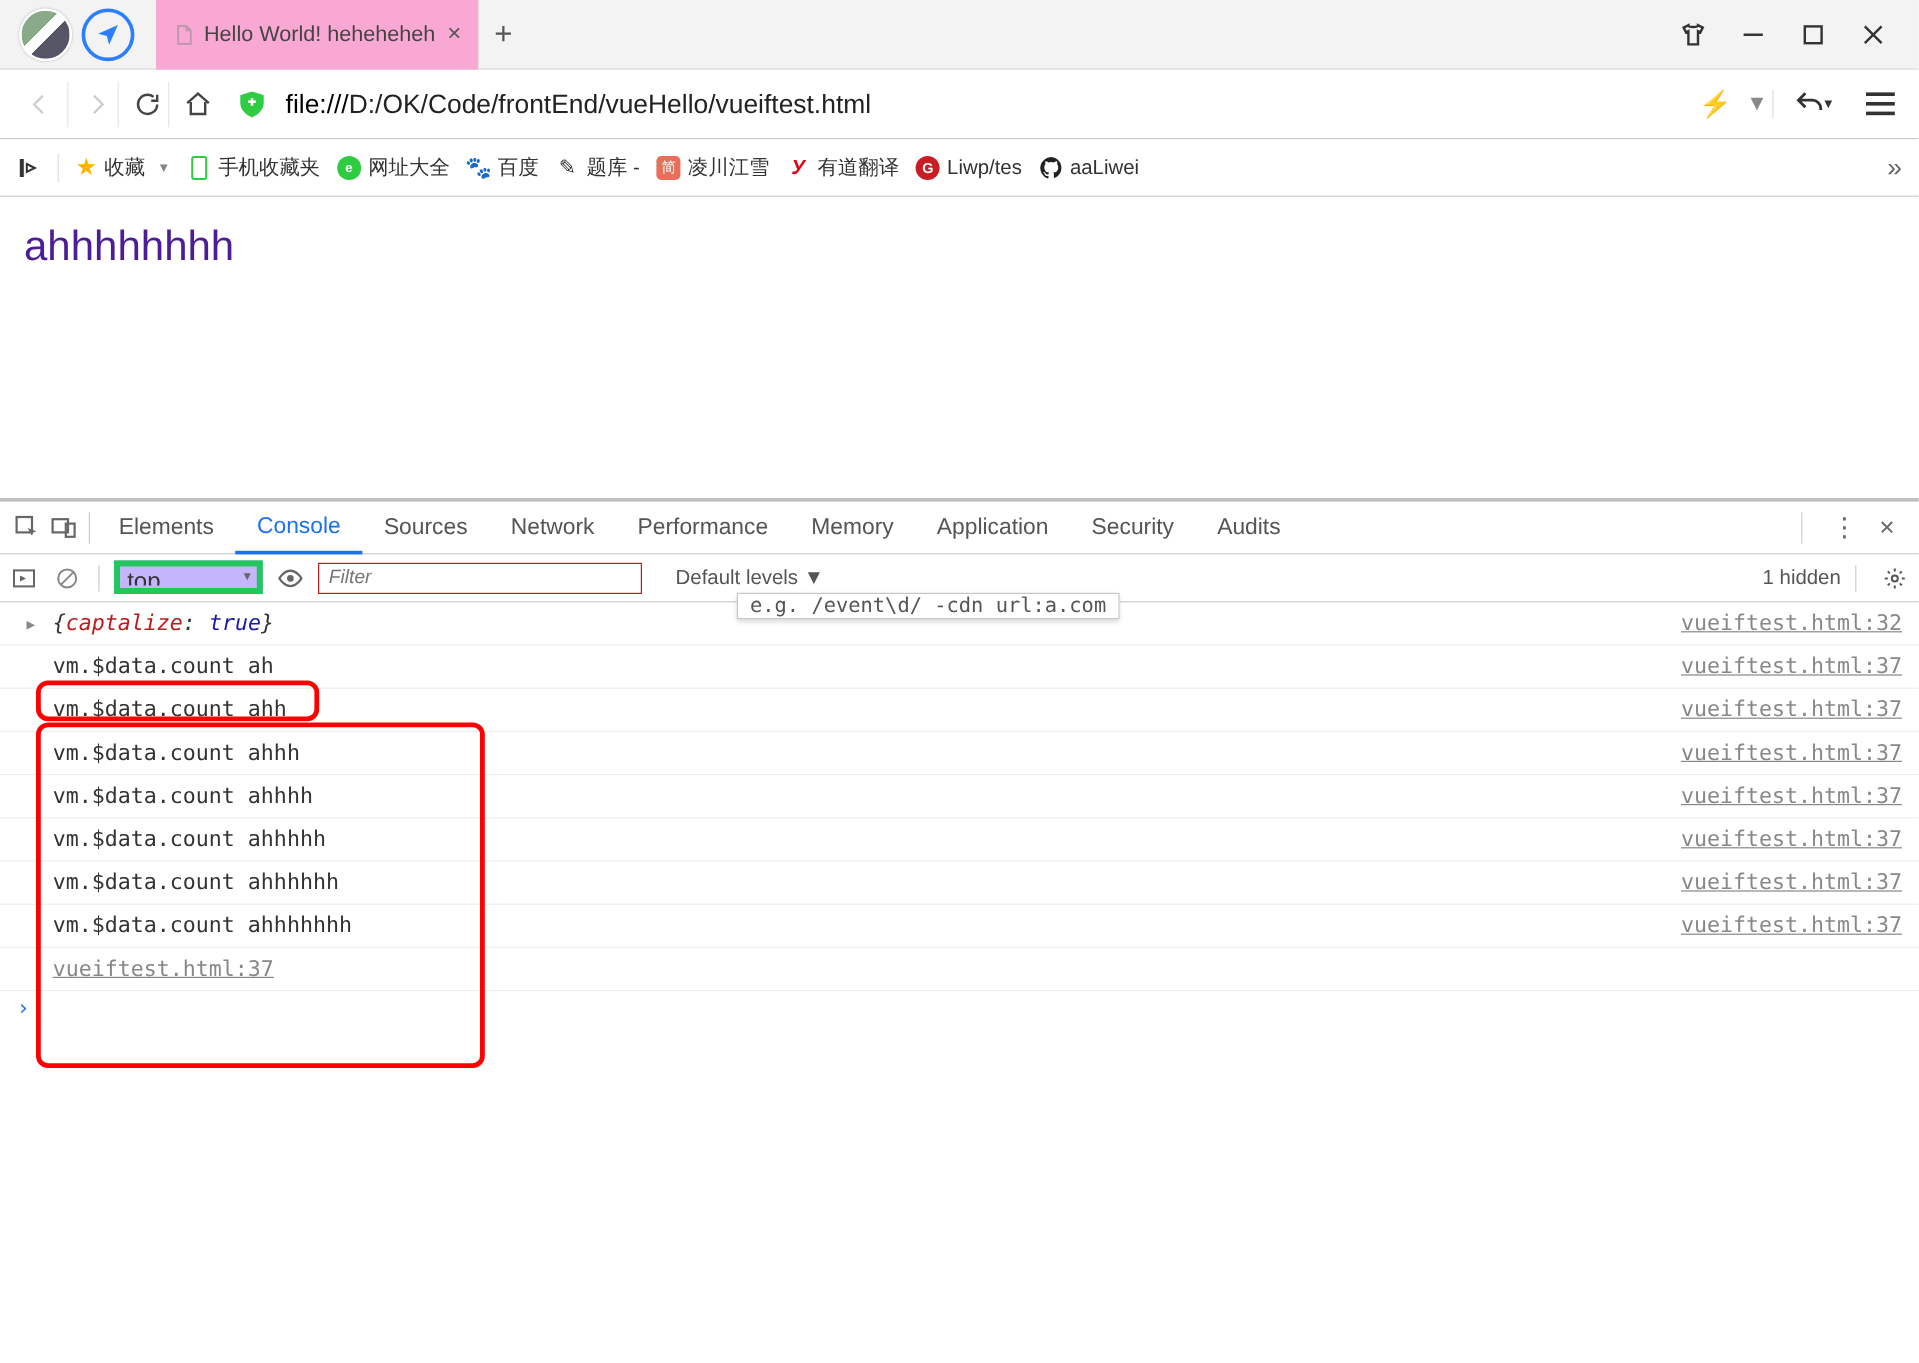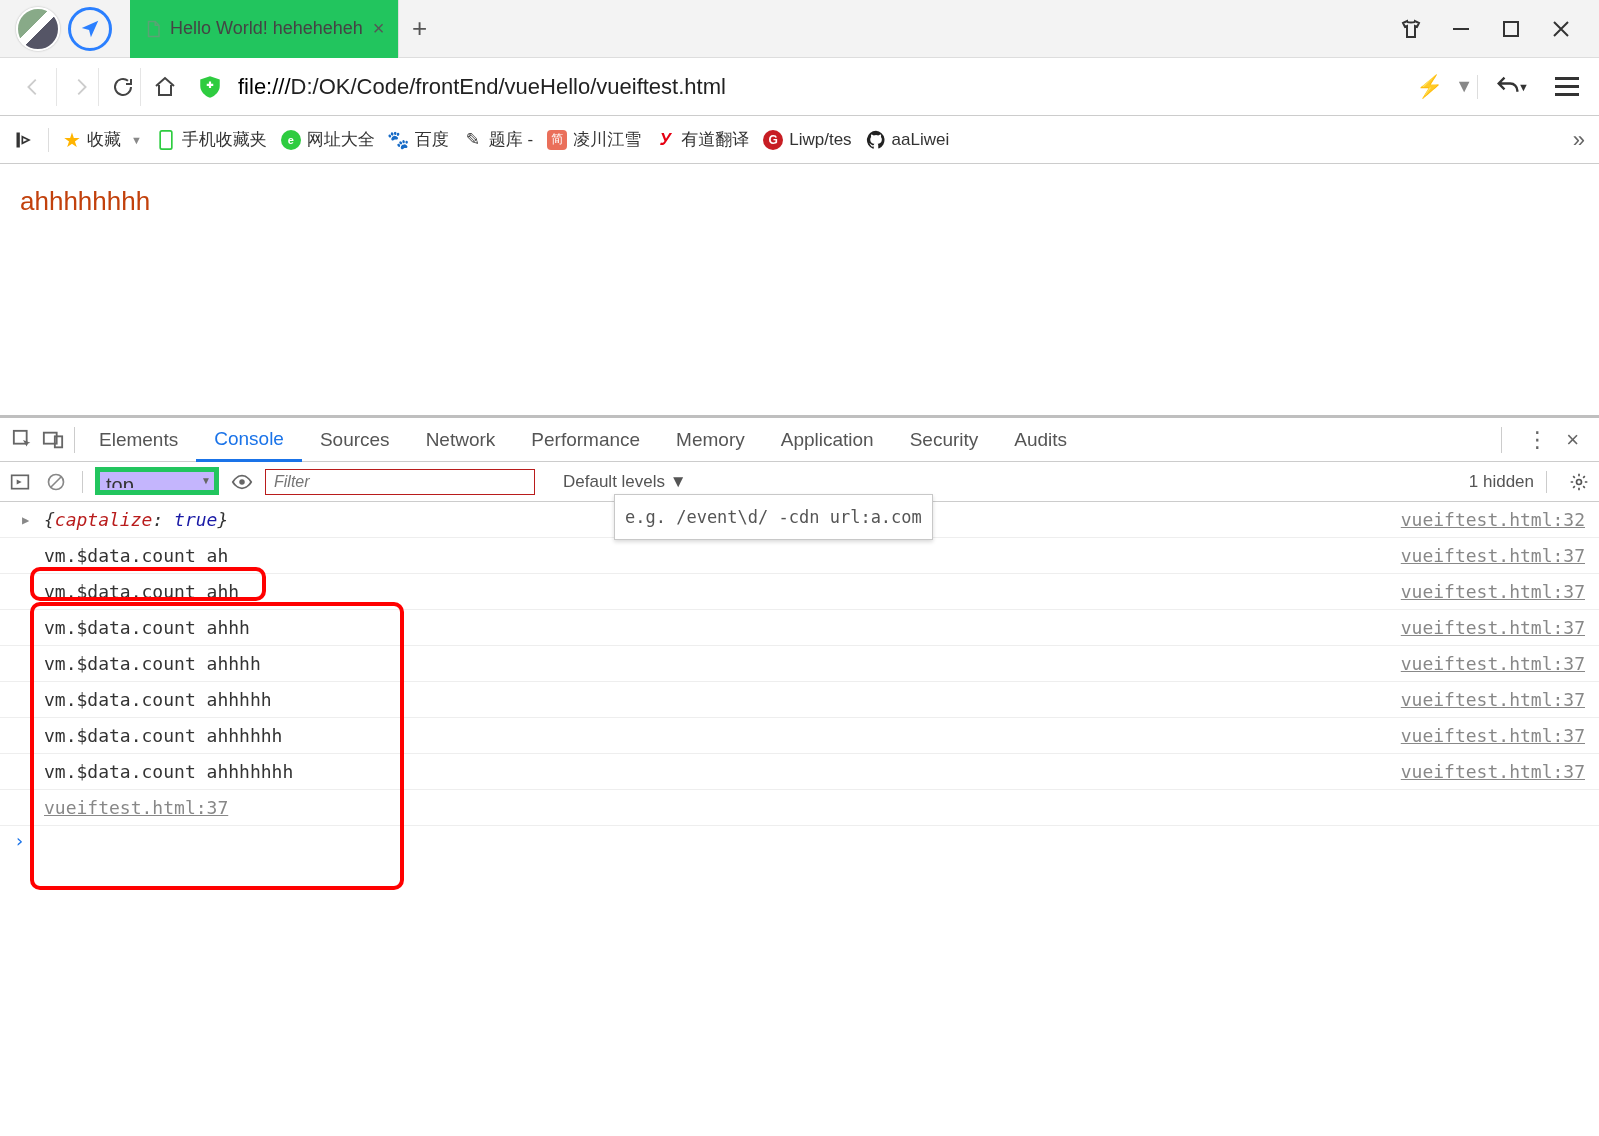--- a/index.html
+++ b/index.html
@@ -3,21 +3,21 @@
 <meta charset="utf-8">
 <style>
 * { margin: 0; padding: 0; box-sizing: border-box; }
 body { font-family: "Microsoft YaHei", Arial, sans-serif; font-size: 14px; background: #fff; color: #333; width: 1599px; height: 1136px; overflow: hidden; }
 
 
 .titlebar { display: flex; align-items: center; height: 58px; background: #f3f3f3; border-bottom: 1px solid #ddd; }
 .avatar { width: 44px; height: 44px; border-radius: 50%; margin: 0 8px 0 16px; background: linear-gradient(135deg,#8a8 0,#8a8 40%,#fff 40%,#fff 55%,#556 55%); border: 2px solid #fff; box-shadow: 0 0 2px rgba(0,0,0,.3); }
 .compass { width: 44px; height: 44px; border-radius: 50%; border: 3px solid #2a7fff; margin-right: 18px; display:flex;align-items:center;justify-content:center; }
 .compass svg { width: 22px; height: 22px; }
-.tab { display: flex; align-items: center; height: 58px; background: #22c55e; padding: 0 14px; border-right: 1px solid #ddd; max-width: 320px; }
+.tab { display: flex; align-items: center; height: 58px; background: #f9a8d4; padding: 0 14px; border-right: 1px solid #ddd; max-width: 320px; }
 .tab-icon { width: 18px; height: 18px; margin-right: 8px; opacity: .55; }
 .tab-title { font-size: 18px; color: #444; white-space: nowrap; overflow: hidden; text-overflow: ellipsis; max-width: 220px; }
 .tab-close { margin-left: 10px; font-size: 20px; color: #555; cursor: pointer; }
 .plus { width: 40px; text-align: center; font-size: 26px; color: #555; cursor: pointer; }
 .winbtns { margin-left: auto; display: flex; align-items: center; gap: 26px; padding-right: 26px; }
 .winbtns span { font-size: 20px; color: #333; cursor: pointer; }
 .winbtns svg { width: 24px; height: 24px; }
 
 
 .toolbar { display: flex; align-items: center; height: 58px; border-bottom: 1px solid #ccc; padding: 0 14px; gap: 4px; }
@@ -35,21 +35,21 @@
 
 
 .bookbar { display: flex; align-items: center; height: 48px; border-bottom: 1px solid #ccc; padding: 0 14px; gap: 14px; font-size: 17px; color: #333; }
 .bookbar .itm { display: flex; align-items: center; gap: 6px; cursor: pointer; white-space: nowrap; }
 .ico-box { width: 20px; height: 20px; display:inline-flex;align-items:center;justify-content:center; }
 .star { color: #ffb400; font-size: 20px; }
 .more { margin-left: auto; font-size: 22px; color: #666; }
 .sepv { width:1px; height:24px; background:#ddd; }
 
 
-.page { padding: 22px 20px; font-size: 26px; color: #c2410c; height: 251px; }
+.page { padding: 22px 20px; font-size: 35px; color: #4c1d95; height: 251px; }
 
 
 .devtools { border-top: 3px solid #bfbfbf; font-family: "Segoe UI", Arial; }
 .dt-tabs { display: flex; align-items: center; height: 44px; border-bottom: 1px solid #ccc; padding: 0 8px; gap: 0; font-size: 19px; color: #555; }
 .dt-tabs .dtab { padding: 12px 18px; height: 44px; display:flex;align-items:center; cursor: pointer; }
 .dt-tabs .dtab.active { color: #1a73e8; border-bottom: 3px solid #1a73e8; margin-bottom:-1px; }
 .dt-tabs .dicon { width: 30px; display:flex;align-items:center;justify-content:center; }
 .dt-tabs .rsec { margin-left: auto; display:flex; align-items:center; gap: 18px; font-size: 22px; color: #666; padding-right: 12px; }
 .dt-tabs .sepline { width:1px; height:26px; background:#ccc; margin:0 6px; }
 
@@ -57,21 +57,21 @@
 .dt-sub .exec { width:24px; }
 .dt-sub .noentry { width:24px; color:#888; }
 .dt-sub select { border:5px solid #22c55e; font-size:20px; padding:2px 80px 2px 6px; color:#333; background:#c4b5fd; height:28px; appearance:none; }
 .dt-sub .seldrop { position:relative; display:inline-block; }
 .dt-sub .seldrop::after { content:"▼"; font-size:10px; position:absolute; right:8px; top:8px; color:#666; pointer-events:none; }
 .dt-sub .eye { font-size:20px; color:#666; }
 .dt-sub .filter { border:1px solid #b91c1c; padding:3px 8px; width:270px; font-size:16px; font-style:italic; color:#888; background:#fff; }
 .dt-sub .levels { margin-left: 16px; }
 .dt-sub .hidden-ct { margin-left:auto; color:#555; }
 .dt-sub .gear { margin-left:10px; font-size:20px; cursor:pointer; }
-.tooltip { position:absolute; left:614px; top:32px; background:#fff; border:1px solid #c8c8c8; padding:12px 10px; font-size:17px; color:#555; box-shadow:0 2px 4px rgba(0,0,0,.15); font-family: Menlo, Consolas, monospace; z-index:10; }
+.tooltip { position:absolute; left:614px; top:32px; background:#fff; border:1px solid #c8c8c8; padding:0 10px; font-size:17px; color:#555; box-shadow:0 2px 4px rgba(0,0,0,.15); font-family: Menlo, Consolas, monospace; z-index:10; }
 
 .console-body { font-family: Menlo, Consolas, monospace; font-size: 18px; position: relative; padding-bottom: 30px; }
 .crow { display:flex; padding: 4px 14px 4px 44px; border-bottom: 1px solid #eee; line-height: 1.5; }
 .crow .msg { flex: 1; white-space: pre; }
 .crow .src { color: #888; text-decoration: underline; cursor: pointer; }
 .crow.obj .msg { font-style: italic; color:#333; }
 .crow.obj .msg .key { color: #b91c1c; }
 .crow.obj .msg .val { color: #1a1aa6; font-style: italic; }
 .crow.obj .tri { position:absolute; margin-left:-22px; color:#888; font-size:12px; margin-top:5px; }
 .hl1 { position:absolute; border:4px solid #ff0000; border-radius:10px; pointer-events:none; }

